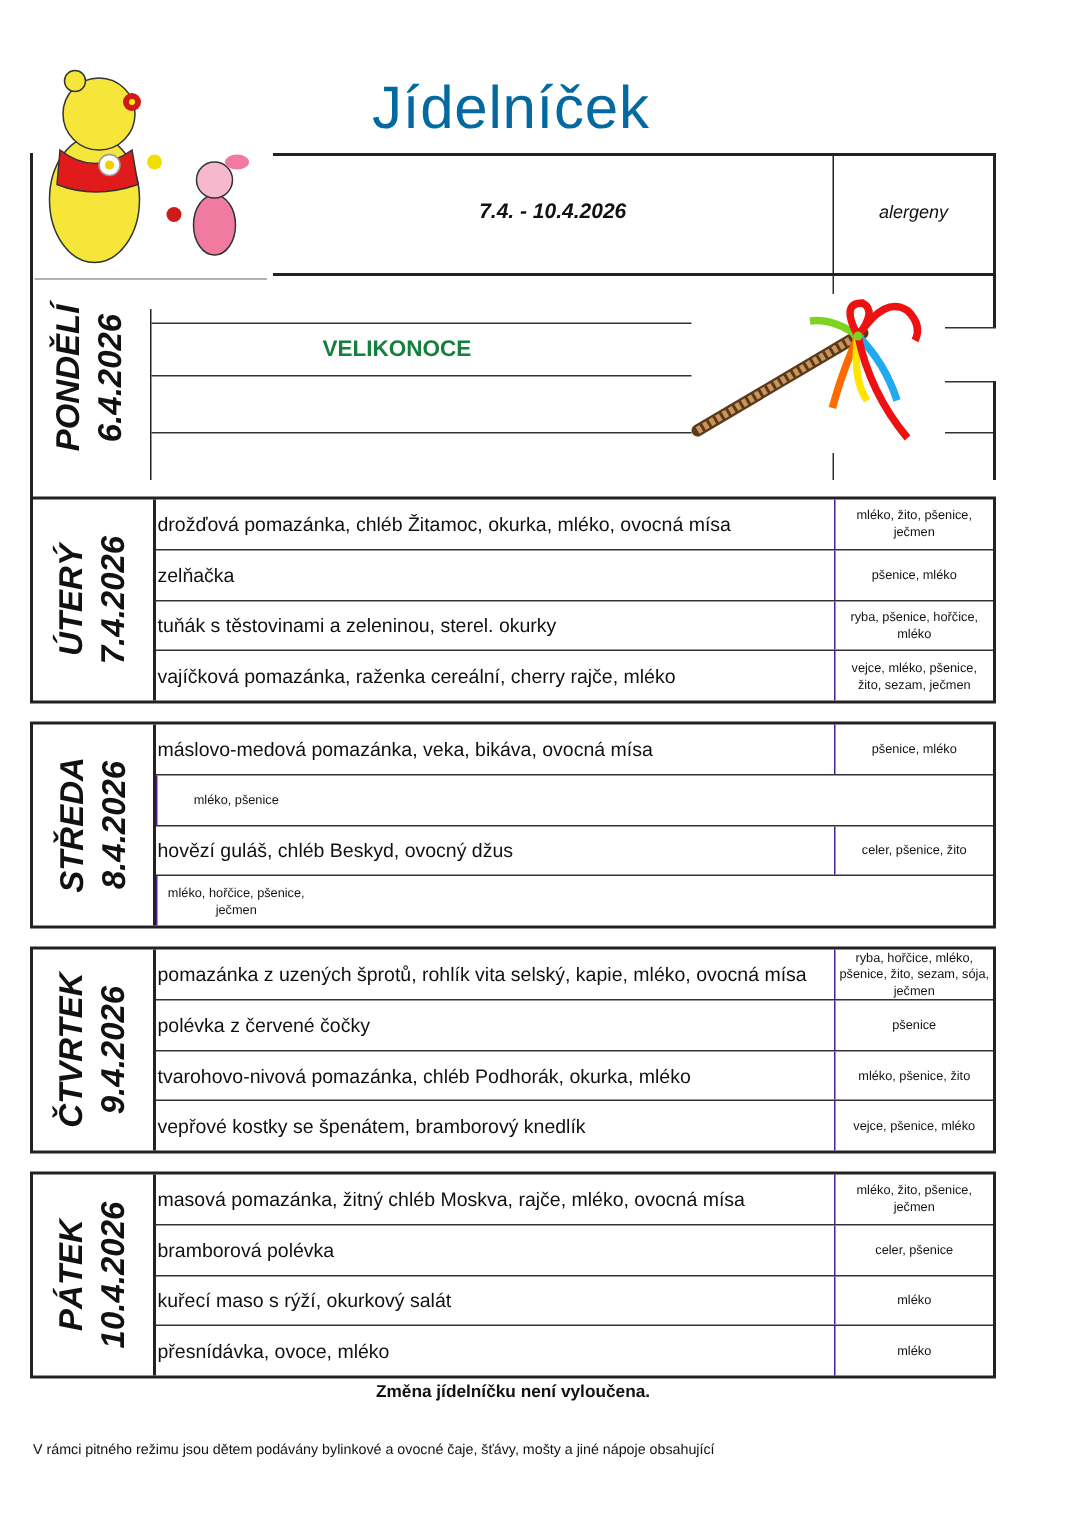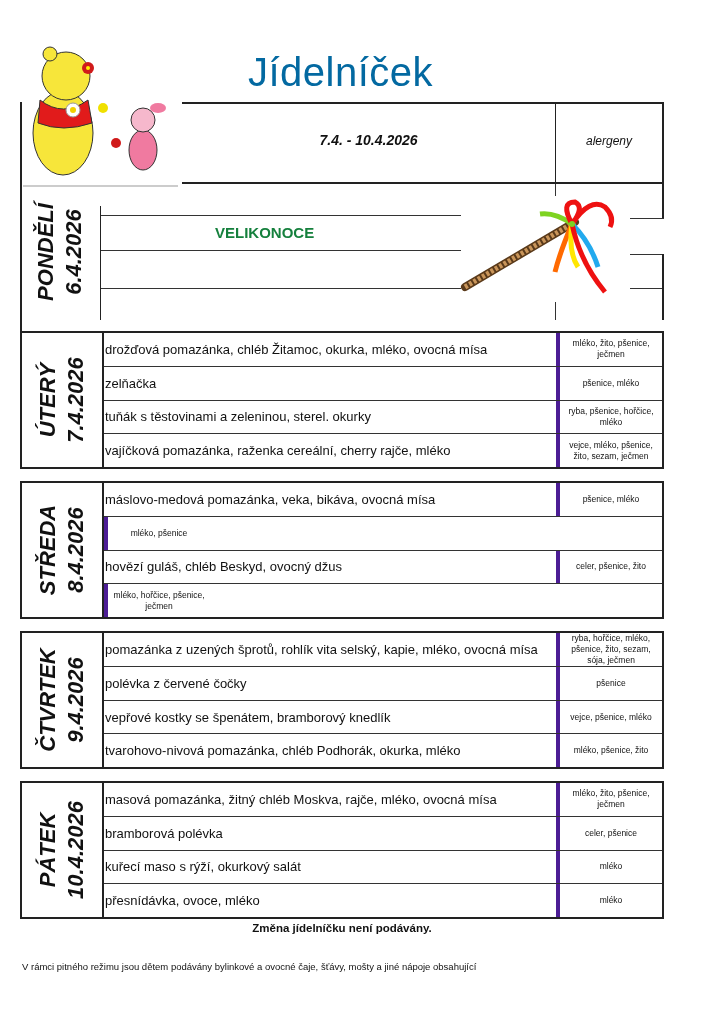--- a/index.html
+++ b/index.html
@@ -26,21 +26,21 @@
   .daylabel{position:absolute;left:0;top:0;width:80px;height:100%;display:flex;align-items:center;justify-content:center;}
   .daylabel .rot{transform:rotate(-90deg);white-space:nowrap;text-align:center;font-weight:bold;font-style:italic;font-size:22px;line-height:28px;}
   .pomlazka{position:absolute;left:440px;top:8px;width:170px;height:112px;}
   
   .day{position:absolute;left:20px;width:644px;border:2px solid #222;box-sizing:border-box;display:flex;}
   .day .dcol{width:80px;border-right:2px solid #222;position:relative;flex:none;}
   .day .rows{flex:1;display:flex;flex-direction:column;}
   .day .row{flex:1;display:flex;border-bottom:1px solid #333;}
   .day .row:last-child{border-bottom:none;}
   .day .meal{flex:1;display:flex;align-items:center;font-size:13px;padding-left:1px;}
-  .day .al{width:106px;border-left:4px solid #4c1d95;display:flex;align-items:center;justify-content:center;text-align:center;font-size:8.5px;line-height:11px;padding:0 2px;box-sizing:border-box;}
+  .day .al{width:106px;border-left:1px solid #4c1d95;display:flex;align-items:center;justify-content:center;text-align:center;font-size:8.5px;line-height:11px;padding:0 2px;box-sizing:border-box;}
   .note{position:absolute;left:0;width:684px;top:922px;text-align:center;font-weight:bold;font-size:11.5px;}
   .foot{position:absolute;left:22px;top:961px;font-size:9.5px;}
 </style>
 </head>
 <body>
 
 <div class="title">Jídelníček</div>
 
 <svg class="illus-pooh" viewBox="0 0 170 150">
   <ellipse cx="45" cy="95" rx="30" ry="42" fill="#f7e63a" stroke="#333"></ellipse>
@@ -157,27 +157,27 @@
   <div class="rows">
     <div class="row">
         <div class="meal">pomazánka z uzených šprotů, rohlík vita selský, kapie, mléko, ovocná mísa</div>
         <div class="al">ryba, hořčice, mléko, pšenice, žito, sezam, sója, ječmen</div>
       </div>
     <div class="row">
         <div class="meal">polévka z červené čočky</div>
         <div class="al">pšenice</div>
       </div>
     <div class="row">
+        <div class="meal">tvarohovo-nivová pomazánka, chléb Podhorák, okurka, mléko</div>
+        <div class="al">mléko, pšenice, žito</div>
+      </div>
+    <div class="row">
         <div class="meal">vepřové kostky se špenátem, bramborový knedlík</div>
         <div class="al">vejce, pšenice, mléko</div>
       </div>
-    <div class="row">
-        <div class="meal">tvarohovo-nivová pomazánka, chléb Podhorák, okurka, mléko</div>
-        <div class="al">mléko, pšenice, žito</div>
-      </div>
   </div>
 </div>
 
 <div class="day" style="top:781px;height:138px">
   <div class="dcol">
       <div class="daylabel">
         <div class="rot"><span>PÁTEK</span><br><span>10.4.2026</span></div>
       </div>
     </div>
   <div class="rows">
@@ -193,14 +193,14 @@
         <div class="meal">kuřecí maso s rýží, okurkový salát</div>
         <div class="al">mléko</div>
       </div>
     <div class="row">
         <div class="meal">přesnídávka, ovoce, mléko</div>
         <div class="al">mléko</div>
       </div>
   </div>
 </div>
 
-<div class="note">Změna jídelníčku není podávány.</div>
+<div class="note">Změna jídelníčku není vyloučena.</div>
 <div class="foot">V rámci pitného režimu jsou dětem podávány bylinkové a ovocné čaje, šťávy, mošty a jiné nápoje obsahující</div>
 
 </body></html>

